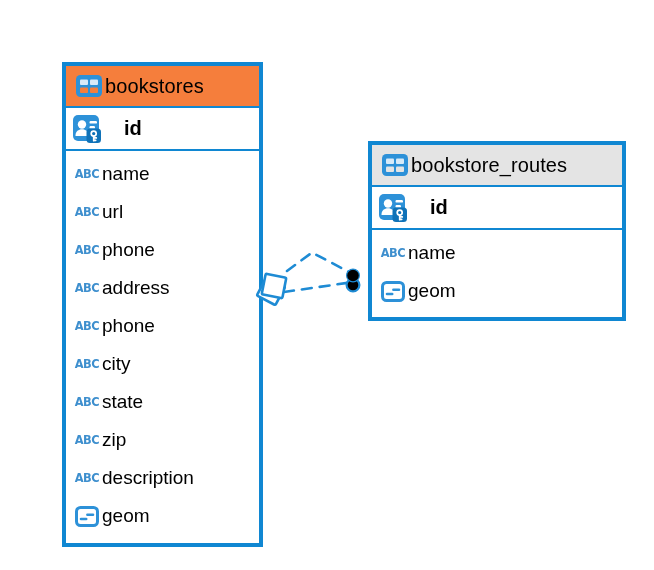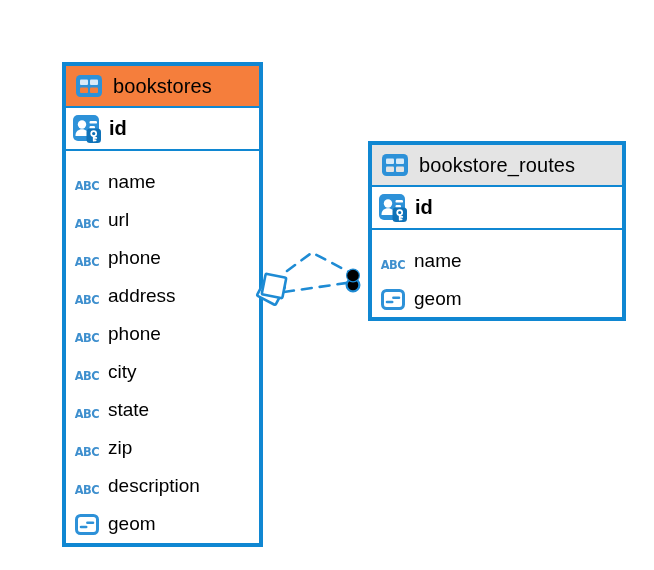--- a/index.html
+++ b/index.html
@@ -26,50 +26,49 @@
     background: #ffffff;
     border: 4px solid var(--blue);
   }
   .table-card.t-bookstores { left: 62px; top: 62px; width: 201px; height: 485px; }
   .table-card.t-routes     { left: 368px; top: 141px; width: 258px; height: 180px; }
 
   .tbl-header {
     height: 42px;
     display: flex;
     align-items: center;
-    gap: 9px;
+    gap: 1px;
     padding: 0 8px;
     border-bottom: 2px solid var(--blue);
     font-size: 20px;
     letter-spacing: 0.1px;
     white-space: nowrap;
     overflow: hidden;
     text-align: right;
   }
   .t-bookstores .tbl-header { background: var(--orange); }
   .t-routes     .tbl-header { background: var(--gray); }
   .t-bookstores .hdr-cell-b { fill: var(--orange); }
   .t-routes     .hdr-cell-b { fill: var(--gray); }
 
   .pk-row {
     height: 43px;
     display: flex;
     align-items: center;
-    gap: 7px;
+    gap: 22px;
     padding: 0 6px;
     border-bottom: 2px solid var(--blue);
     font-weight: 700;
     font-size: 20px;
   }
   .tbl-body { padding: 4px 0; }
   .col-row {
     height: 38px;
     display: flex;
-    align-items: flex-end;
-    gap: 6px;
+    align-items: center;
     padding: 0 6px;
     font-size: 19px;
     white-space: nowrap;
   }
   .icon-slot {
     width: 30px;
     min-width: 30px;
     display: flex;
     align-items: center;
     justify-content: center;

